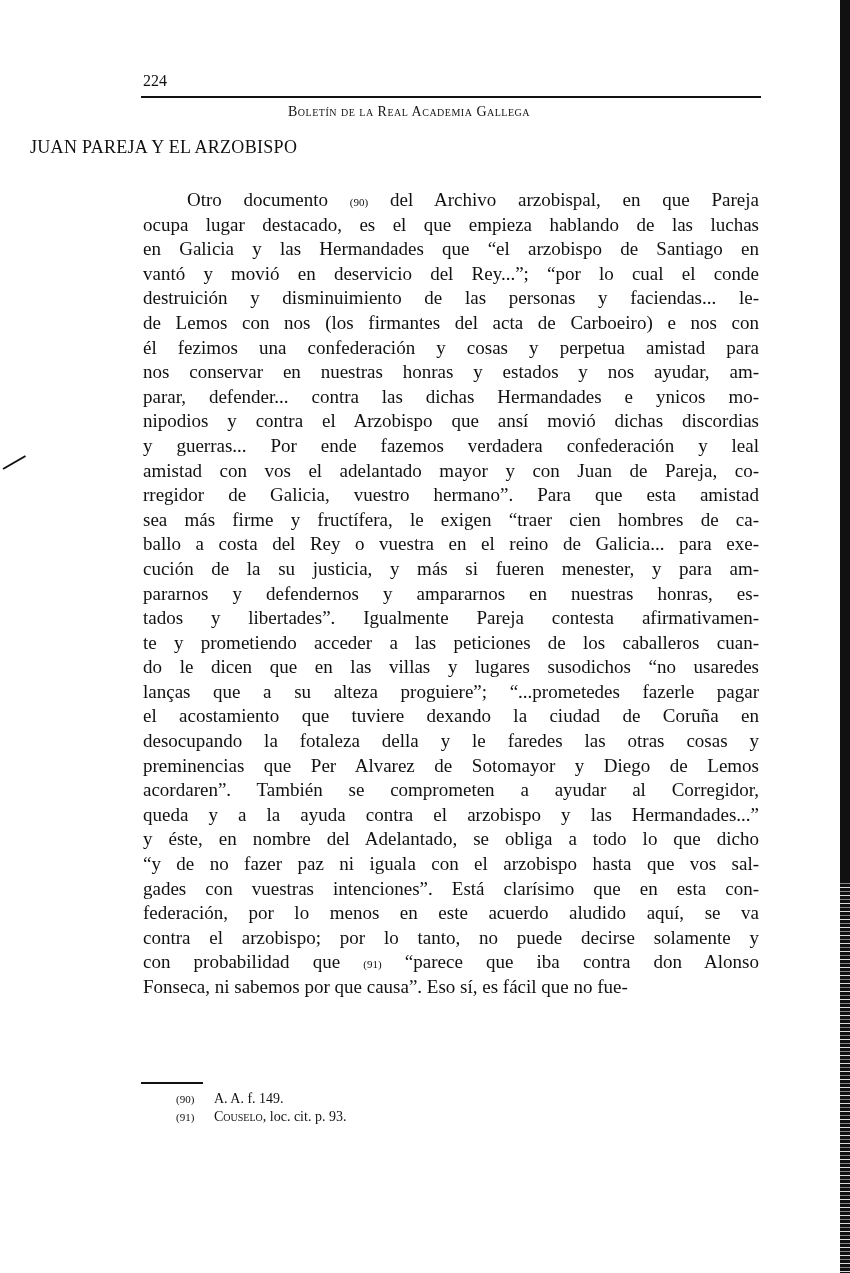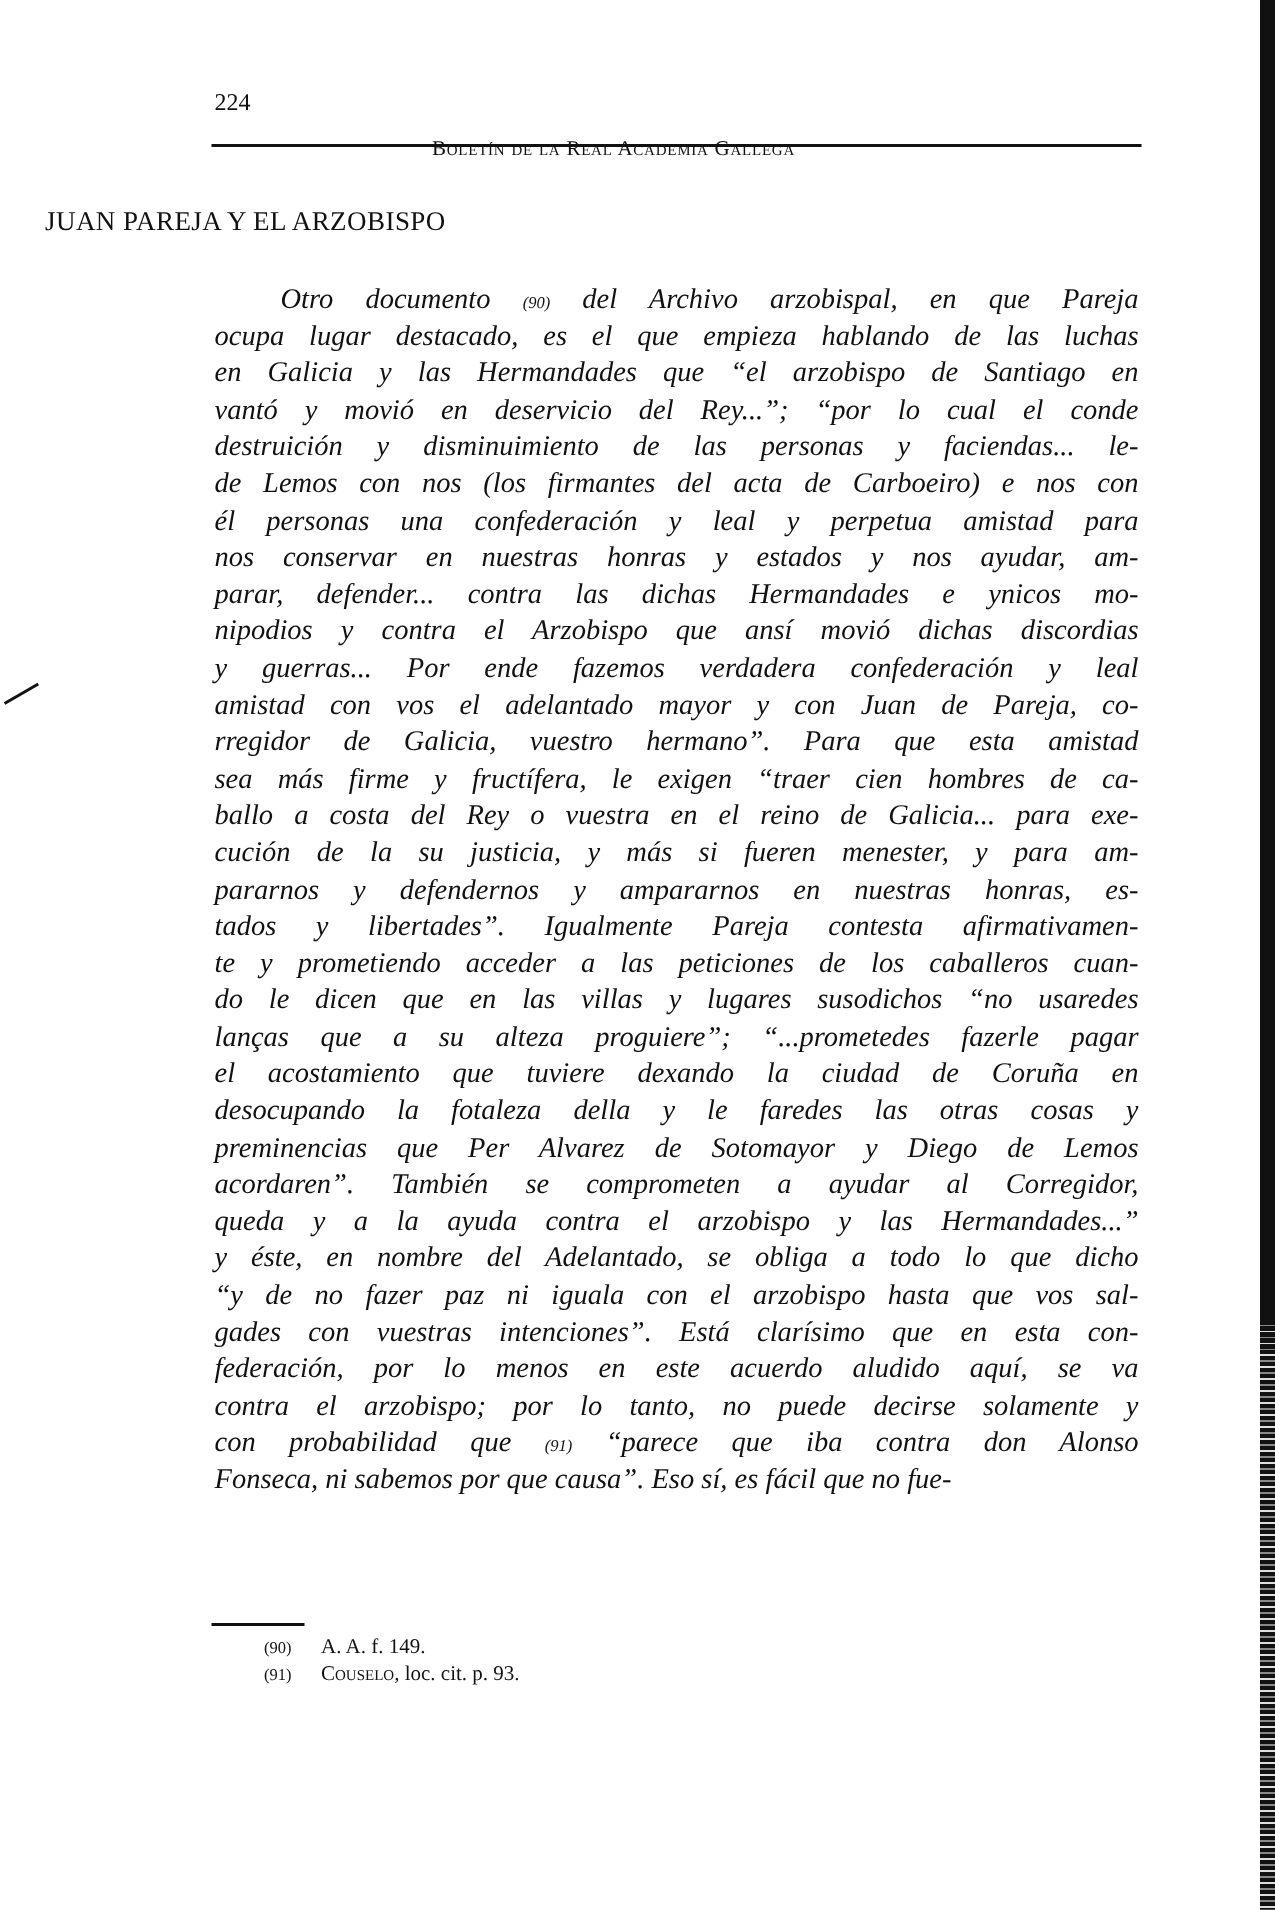--- a/index.html
+++ b/index.html
@@ -1,25 +1,25 @@
 <!DOCTYPE html>
 <html><head>
 <meta charset="utf-8">
 <style>
   html, body { margin: 0; padding: 0; background: #fff; }
   body { width: 850px; height: 1273px; position: relative; overflow: hidden;
          font-family: "Liberation Serif", "DejaVu Serif", serif; color: #111; }
   .page { position: absolute; left: 0; top: 0; width: 850px; height: 1273px; }
-  .header { position: absolute; left: 143px; top: 60px; width: 616px; height: 22px; text-decoration: underline; }
+  .header { position: absolute; left: 143px; top: 72px; width: 616px; height: 22px; text-decoration: underline; }
   .page-number { position: absolute; left: 0; top: 0; font-size: 16px; }
   .running-head { position: absolute; left: 145px; top: 1px; font-size: 14px; font-variant: small-caps; letter-spacing: 0.5px; margin-top: 31px; }
   .header-rule { position: absolute; left: 141px; top: 96px; width: 620px; height: 2px; background: #111; }
   .title { position: absolute; left: 0; width: 850px; top: 137px; text-align: left; font-size: 18px; letter-spacing: 0.3px; padding-left: 30px; box-sizing: border-box; }
   .body-text { position: absolute; left: 143px; top: 188px; width: 616px; font-size: 19px; line-height: 24.6px; text-align: justify; }
-  .body-text .line { display: block; text-align: justify; text-align-last: justify; white-space: nowrap; height: 24.6px; font-style: italic; }
+  .body-text .line { display: block; text-align: justify; text-align-last: justify; white-space: nowrap; height: 24.6px; }
   .body-text .line.last { text-align-last: left; }
   .body-text .indent { padding-left: 44px; }
   .fn-ref { font-size: 11px; }
   .fn-rule { position: absolute; left: 141px; top: 1082px; width: 62px; height: 2px; background: #111; }
   .footnotes { position: absolute; left: 176px; top: 1090px; font-size: 14px; line-height: 18px; }
   .footnote { display: flex; gap: 14px; }
   .fn-num { font-size: 11px; width: 24px; }
   .sc { font-variant: small-caps; }
   .margin-mark { position: absolute; left: 3px; top: 468px; width: 26px; height: 2px; background: #111; transform: rotate(-30deg); transform-origin: left center; }
   .edge-strip { position: absolute; left: 840px; top: 0; width: 10px; height: 1273px; background: #111; }
@@ -37,21 +37,21 @@
 
   <div class="title">JUAN PAREJA Y EL ARZOBISPO</div>
 
   <div class="body-text" id="body-text">
       <span class="line indent">Otro documento <span class="fn-ref">(90)</span> del Archivo arzobispal, en que Pareja</span>
       <span class="line">ocupa lugar destacado, es el que empieza hablando de las luchas</span>
       <span class="line">en Galicia y las Hermandades que “el arzobispo de Santiago en</span>
       <span class="line">vantó y movió en deservicio del Rey...”; “por lo cual el conde</span>
       <span class="line">destruición y disminuimiento de las personas y faciendas... le-</span>
       <span class="line">de Lemos con nos (los firmantes del acta de Carboeiro) e nos con</span>
-      <span class="line">él personas una confederación y leal y perpetua amistad para</span>
+      <span class="line">él fezimos una confederación y cosas y perpetua amistad para</span>
       <span class="line">nos conservar en nuestras honras y estados y nos ayudar, am-</span>
       <span class="line">parar, defender... contra las dichas Hermandades e ynicos mo-</span>
       <span class="line">nipodios y contra el Arzobispo que ansí movió dichas discordias</span>
       <span class="line">y guerras... Por ende fazemos verdadera confederación y leal</span>
       <span class="line">amistad con vos el adelantado mayor y con Juan de Pareja, co-</span>
       <span class="line">rregidor de Galicia, vuestro hermano”. Para que esta amistad</span>
       <span class="line">sea más firme y fructífera, le exigen “traer cien hombres de ca-</span>
       <span class="line">ballo a costa del Rey o vuestra en el reino de Galicia... para exe-</span>
       <span class="line">cución de la su justicia, y más si fueren menester, y para am-</span>
       <span class="line">pararnos y defendernos y ampararnos en nuestras honras, es-</span>

